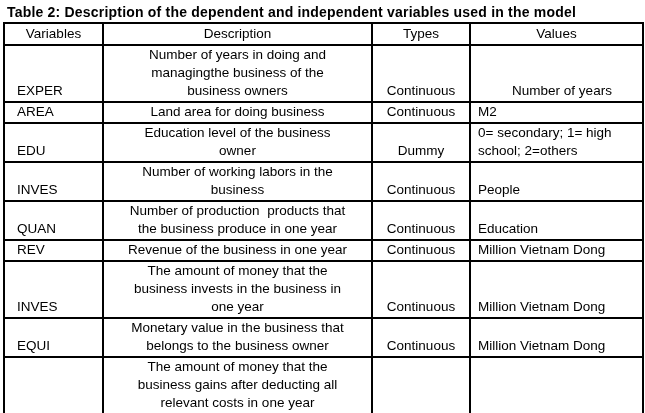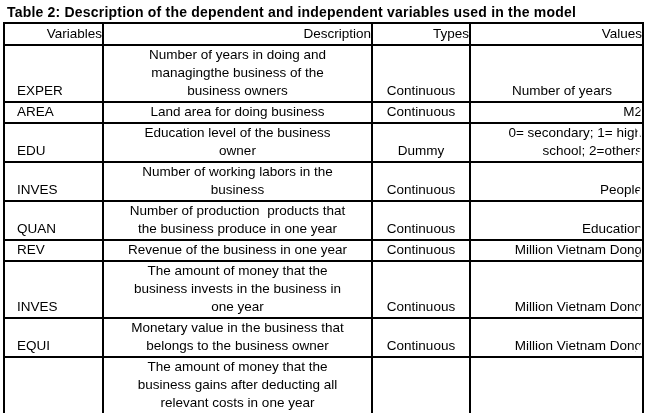--- a/index.html
+++ b/index.html
@@ -26,34 +26,34 @@
     width:639px;
   }
   .vars th, .vars td {
     border:2px solid #000000;
     font-size:13.5px;
     line-height:18px;
     overflow:hidden;
   }
   .vars th {
     font-weight:normal;
-    text-align:right;
+    text-align:center;
     vertical-align:middle;
     height:20px;
     padding:0;
   }
   .vars td {
     vertical-align:bottom;
     padding:0 0 1px 0;
     border-radius:17px;
   }
   td.var  { text-align:left; padding-left:12px; }
   td.desc { text-align:center; white-space:pre-wrap; }
   td.type { text-align:center;margin-top:43px; }
-  td.val  { text-align:right; padding-left:20px; white-space:pre-wrap; }
+  td.val  { text-align:left; padding-left:7px; white-space:pre-wrap; }
   td.val.center { text-align:center; padding-left:11px; }
   td.pad-b { padding-bottom:19px; }
   td.yvar { font-size:14.5px; }
   
   tr.rh20{height:20px} tr.rh21{height:14px} tr.rh36{height:36px}
   tr.rh37{height:37px} tr.rh38{height:38px} tr.rh54{height:54px}
   tr.rh55{height:55px} tr.rh73{height:73px}
 </style>
 </head>
 <body>

